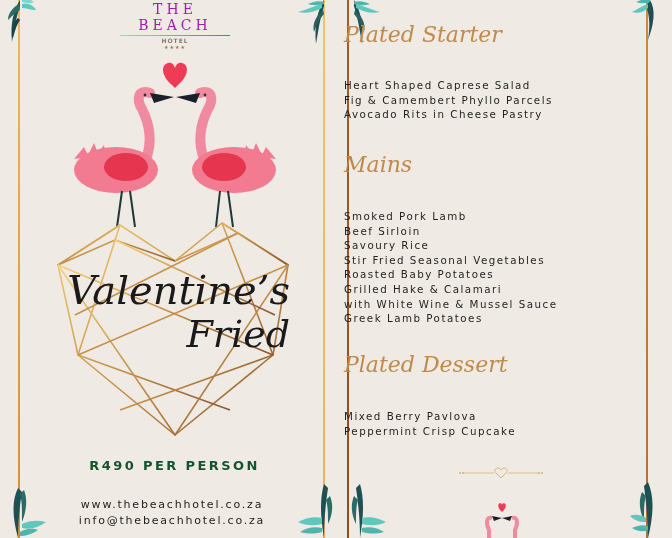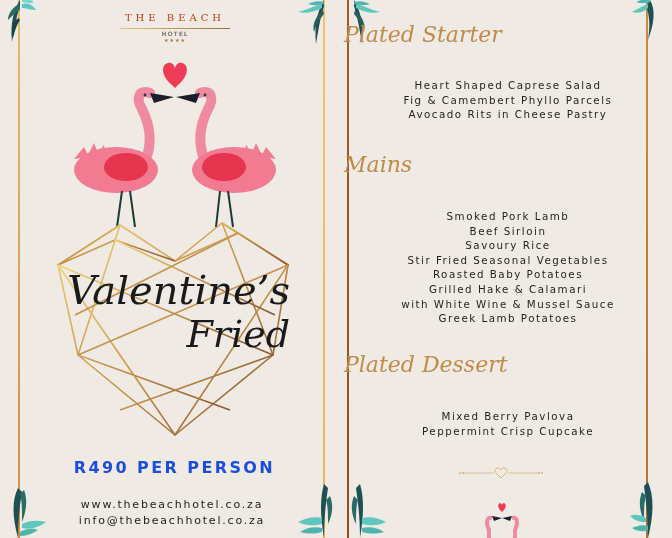--- a/index.html
+++ b/index.html
@@ -2,32 +2,32 @@
 <html><head>
   <meta charset="utf-8">
   <style>
     html, body { margin:0; padding:0; }
     body { width:672px; height:538px; overflow:hidden; background:#efebe4; position:relative; font-family:"DejaVu Sans", sans-serif; }
     .gold-line { position:absolute; top:0; width:2px; height:538px; }
     .panel { position:absolute; top:0; height:538px; }
     .left { left:0; width:344px; }
     .right { left:344px; width:328px; }
     .logo { position:absolute; left:118px; top:0; width:114px; text-align:center; }
-    .logo-title { font-family:"DejaVu Serif", serif; letter-spacing:4px; font-size:10px; color:#c2410c; line-height:16px; padding-top:10px; }
+    .logo-title { font-family:"DejaVu Serif", serif; letter-spacing:4px; font-size:14px; color:#a21caf; line-height:16px; padding-top:1px; }
     .logo-rule { height:1px; margin:2px 2px 1px; background:linear-gradient(90deg,#e4c37a,#9a6b3b); }
     .logo-sub { font-family:"DejaVu Sans", sans-serif; font-size:6px; font-weight:bold; color:#8b7a6a; letter-spacing:1px; line-height:7px; }
     .logo-stars { font-size:5px; color:#a17a46; letter-spacing:1px; line-height:6px; }
     .art { position:absolute; left:50px; top:55px; width:250px; height:385px; }
     .title-script { position:absolute; left:60px; top:268px; width:230px; text-align:right; font-family:"DejaVu Serif", serif; font-style:italic; color:#1a1a1a; }
     .title-script .l1 { font-size:40px; line-height:44px; }
     .title-script .l2 { font-size:38px; line-height:44px; }
-    .price { position:absolute; left:20px; top:458px; width:309px; text-align:center; font-weight:bold; font-size:16px; letter-spacing:2.4px; color:#1d4ed8; }
+    .price { position:absolute; left:20px; top:458px; width:309px; text-align:center; font-weight:bold; font-size:13px; letter-spacing:2.4px; color:#14532d; }
     .contact { position:absolute; left:20px; top:497px; width:304px; text-align:center; font-size:11px; letter-spacing:1.8px; color:#222; line-height:15.5px; }
     .section-title { position:absolute; left:0; width:328px; text-align:left; font-family:"DejaVu Serif", serif; font-style:italic; font-size:22px; color:#c08a4a; }
-    .items { position:absolute; left:0; width:328px; text-align:center; font-size:10.3px; letter-spacing:1.5px; color:#1f1f1f; line-height:14.6px; }
+    .items { position:absolute; left:0; width:328px; text-align:left; font-size:10.3px; letter-spacing:1.5px; color:#1f1f1f; line-height:14.6px; }
     .divider { position:absolute; left:458px; top:466px; width:86px; height:14px; }
     .leaf { position:absolute; }
   </style>
 </head>
 <body>
 
 <svg width="0" height="0" style="position:absolute">
   <defs>
     <linearGradient id="goldV" x1="0" y1="0" x2="0" y2="1">
       <stop offset="0" stop-color="#f2cd70"></stop>

